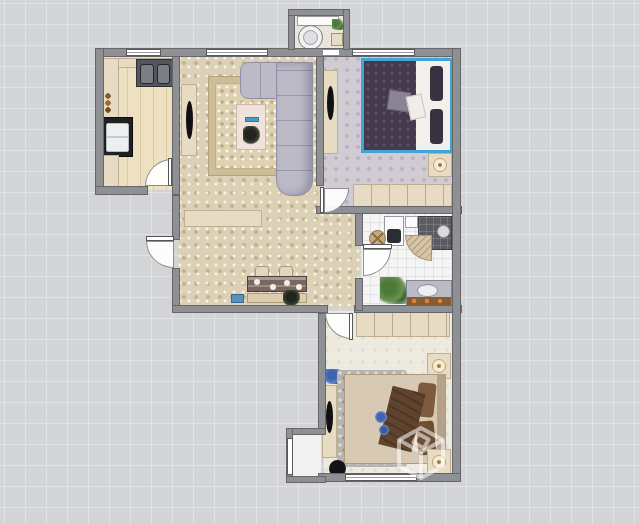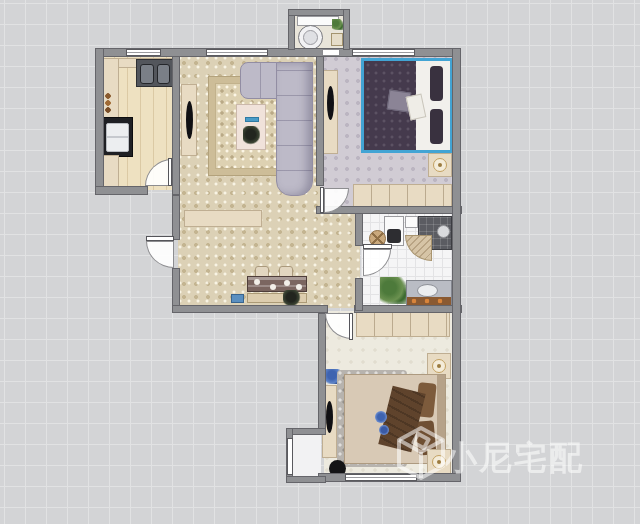--- a/index.html
+++ b/index.html
@@ -203,15 +203,14 @@
   <div class="abs wm" style="left:395px;top:424px;width:52px;height:58px;">
     <svg width="52" height="58" viewBox="0 0 52 58">
       <g fill="none" stroke="rgba(255,255,255,0.55)" stroke-width="4" stroke-linejoin="round">
         <polygon points="26,4 48,16 48,42 26,54 4,42 4,16"></polygon>
         <polyline points="4,16 26,28 48,16"></polyline>
         <line x1="26" y1="28" x2="26" y2="54"></line>
         <rect x="20" y="12" width="12" height="10" transform="rotate(28 26 17)"></rect>
       </g>
     </svg>
   </div>
-  <div class="abs wm" style="left:444px;top:436px;font-size:33px;letter-spacing:2px;white-space:nowrap;">小尼宅配</div>
 
 </div>
 
 </body></html>

